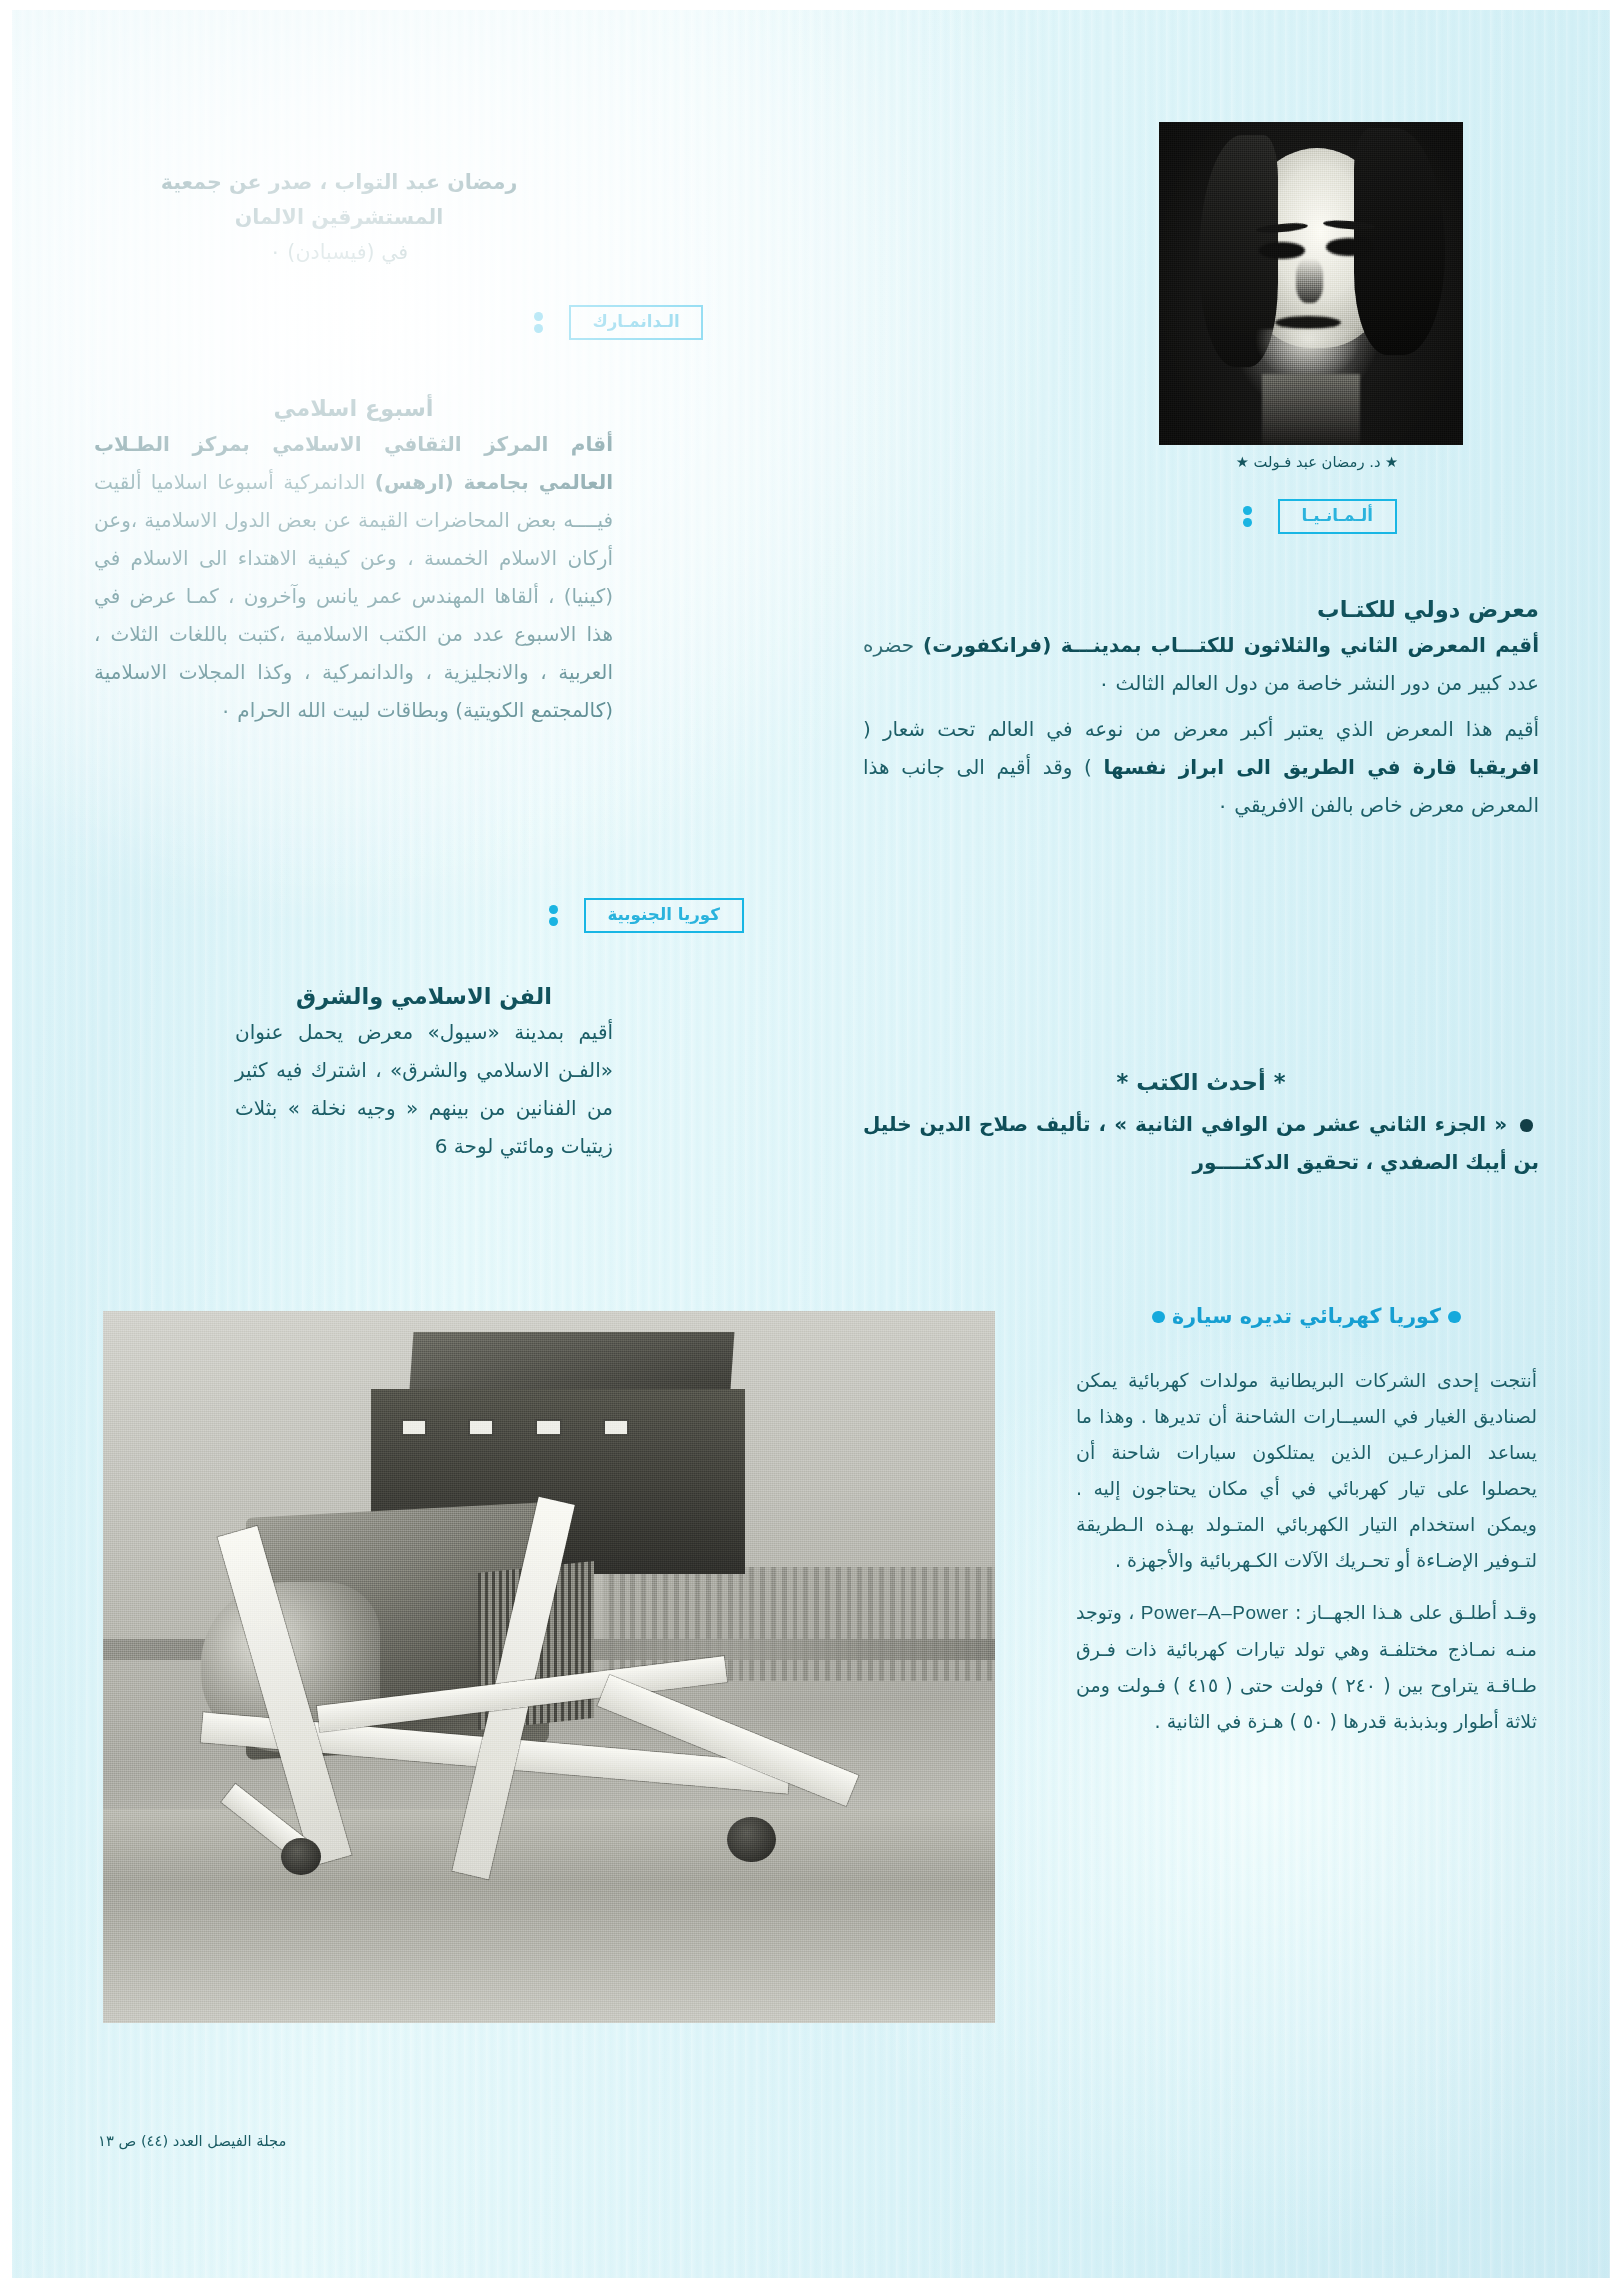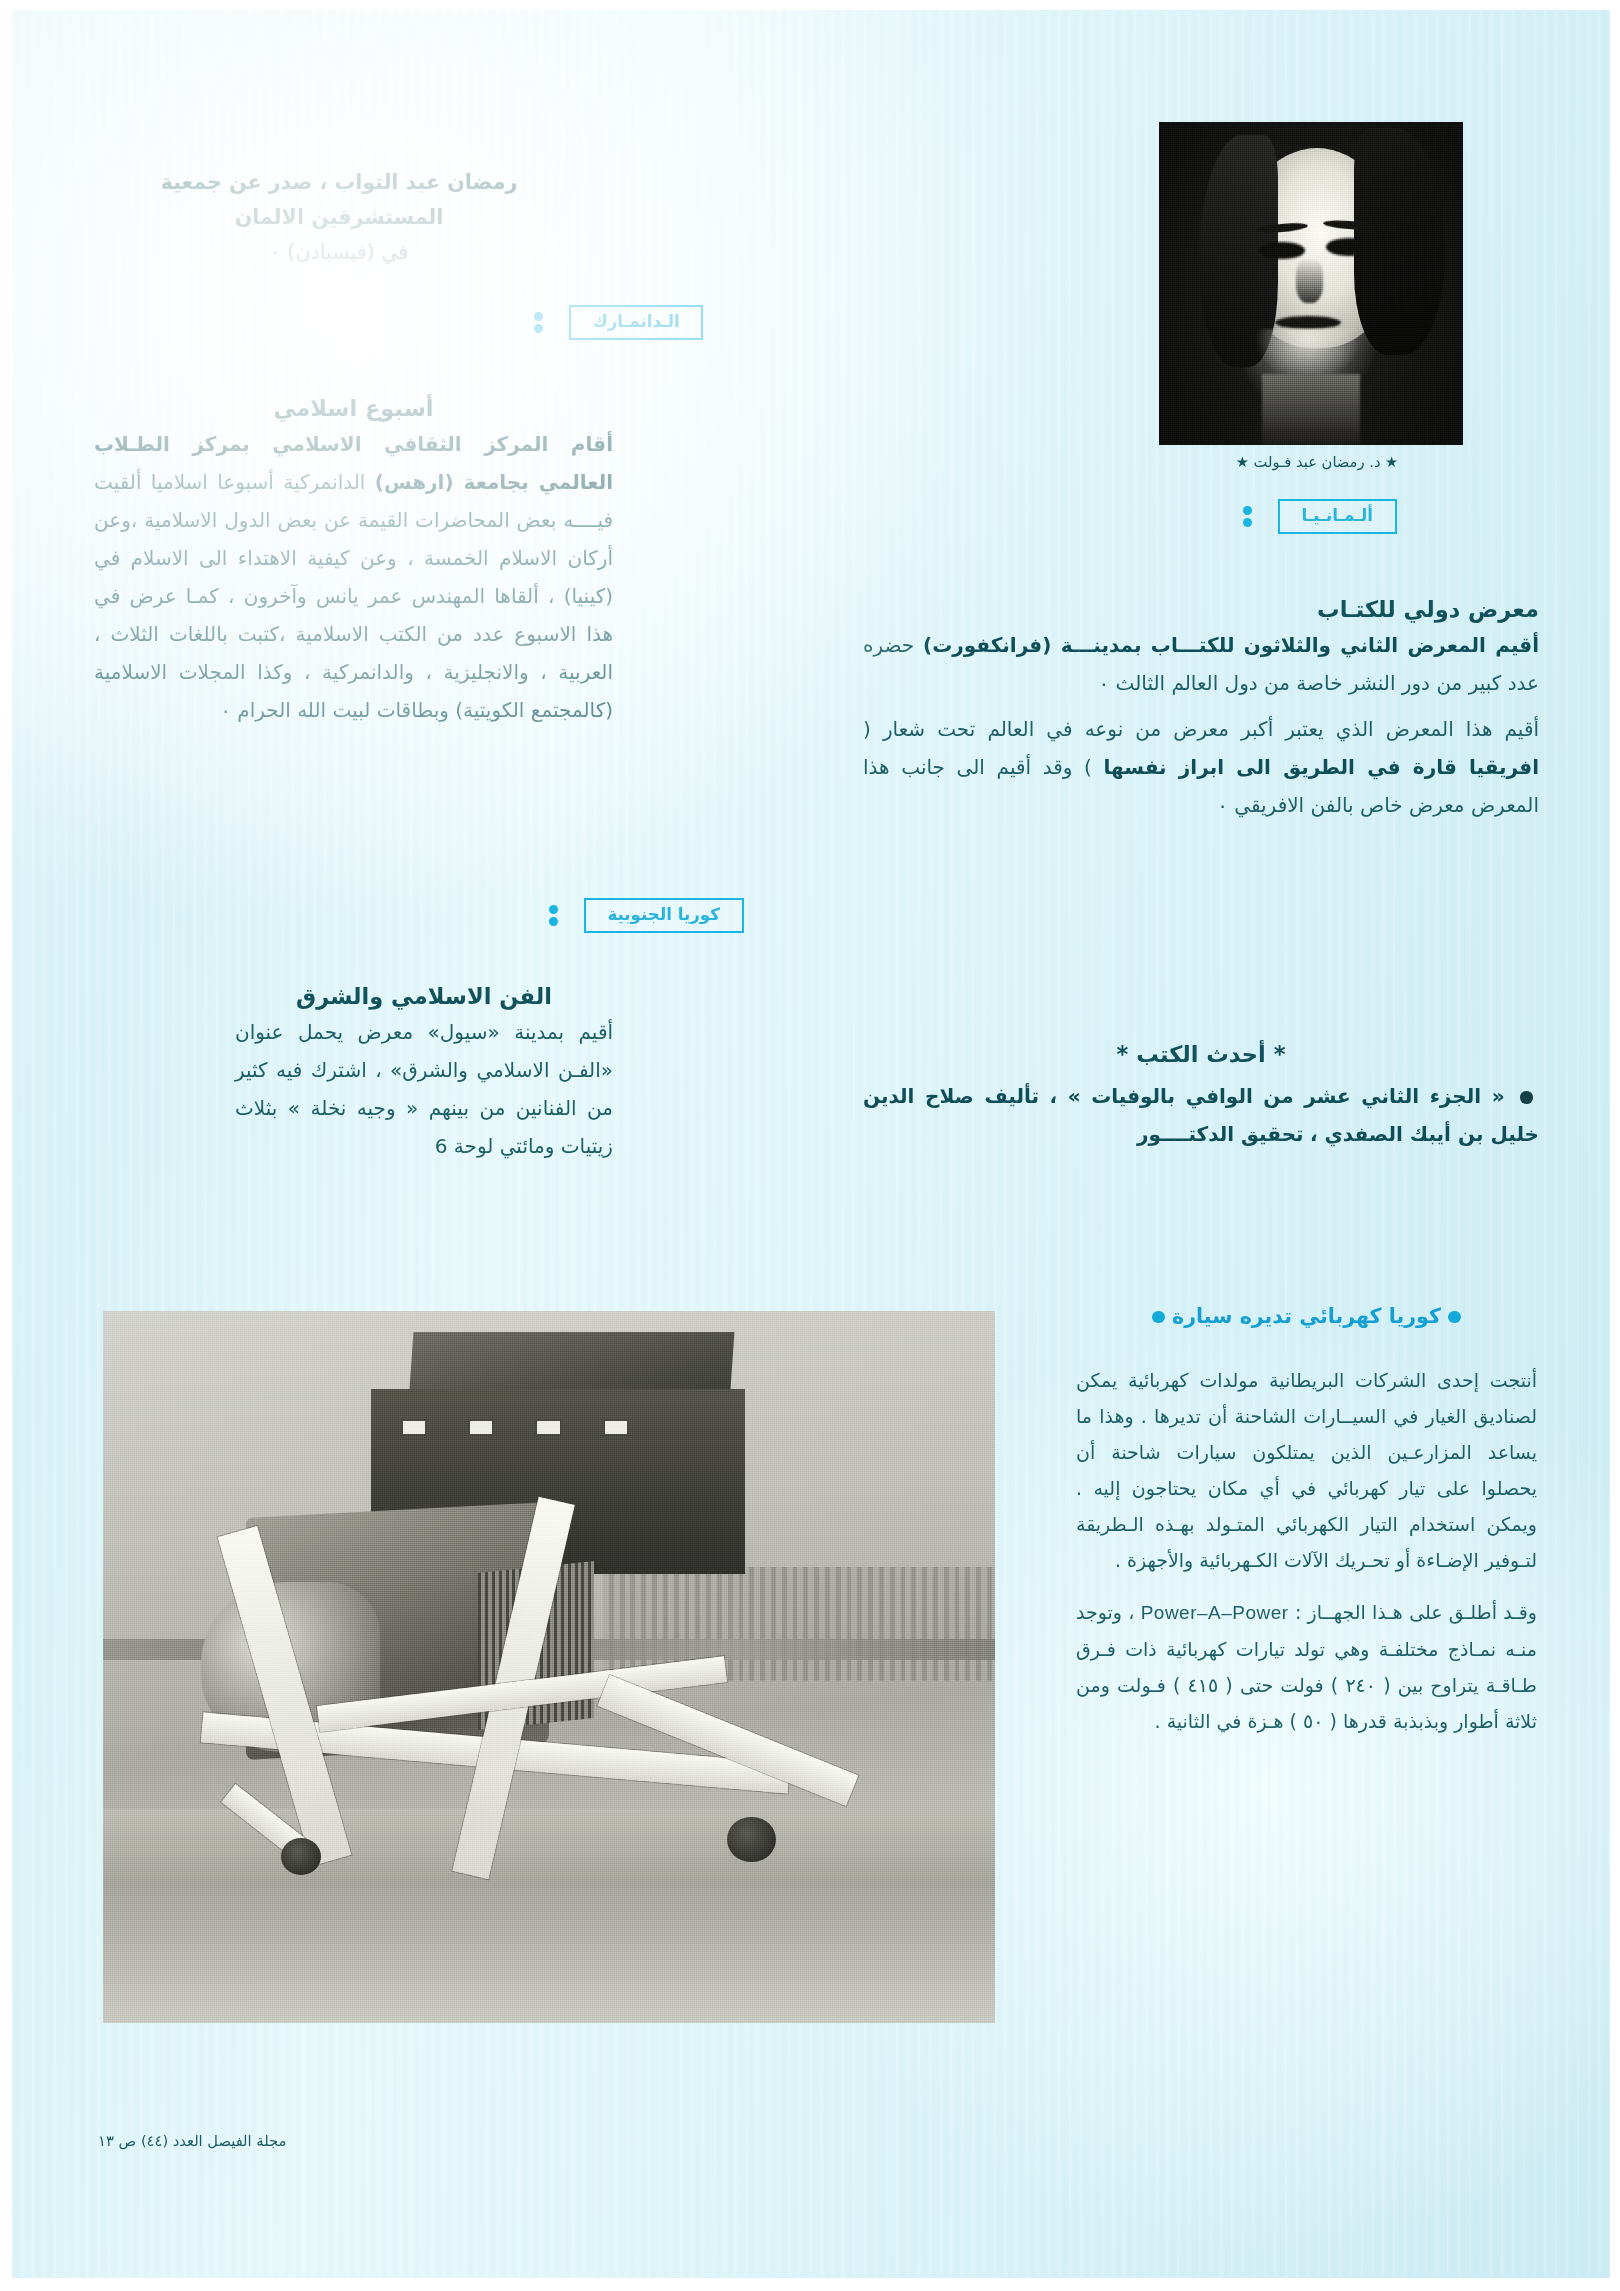--- a/index.html
+++ b/index.html
@@ -244,21 +244,21 @@
   #badge-germany{left:1243px;top:499px;}
   #badge-korea{left:549px;top:898px;}
 
   #t-islamic-week{left:94px;top:392px;width:519px;}
   #t-art-east{left:235px;top:980px;width:378px;}
 
   #cap-portrait{left:1160px;top:453px;width:314px;text-align:center;
     font-size:14.7px;color:#14565f;letter-spacing:0.4px;}
 
   #t-bookfair{left:863px;top:593px;width:676px;}
-  #t-newbooks{left:863px;top:1038px;width:676px;}
+  #t-newbooks{left:863px;top:1066px;width:676px;}
 
   #t-generator{left:1076px;top:1304px;width:461px;}
   #t-generator .body-txt{font-size:19px;line-height:36px;}
 
   #footer{left:98px;top:2132px;font-size:14.7px;color:#1a5b63;direction:rtl;}
 
   .latin{font-family:"Liberation Sans",sans-serif;direction:ltr;unicode-bidi:embed;letter-spacing:0.5px;}
 
   .h-center{text-align:center;}
   .bullet-dot{
@@ -348,21 +348,21 @@
       <span>أقيم هذا المعرض الذي يعتبر أكبر معرض من نوعه في العالم تحت شعار (</span>
       <span class="bold">افريقيا قارة في الطريق الى ابراز نفسها</span>
       <span>) وقد أقيم الى جانب هذا المعرض معرض خاص بالفن الافريقي ٠</span>
     </div>
   </div>
 
   <div class="blk ar" id="t-newbooks">
     <div class="heading h-center">* أحدث الكتب *</div>
     <div class="body-txt" style="margin-top:5.9px">
       <span class="bullet-dot"></span>
-      <span class="bold">« الجزء الثاني عشر من الوافي بالوفيات » ، تأليف صلاح الدين خليل بن أيبك الصفدي ،</span>
+      <span class="bold">« الجزء الثاني عشر من الوافي الثانية » ، تأليف صلاح الدين خليل بن أيبك الصفدي ،</span>
       <span class="bold">تحقيق الدكتــــور</span>
     </div>
   </div>
 
   <div class="photo" id="generator">
     <div class="gshape" id="g-bg"></div>
     <div class="gshape" id="g-horizon"></div>
     <div class="gshape" id="g-ground"></div>
     <div class="gshape" id="g-cab"></div>
     <div class="gshape" id="g-cab2">

